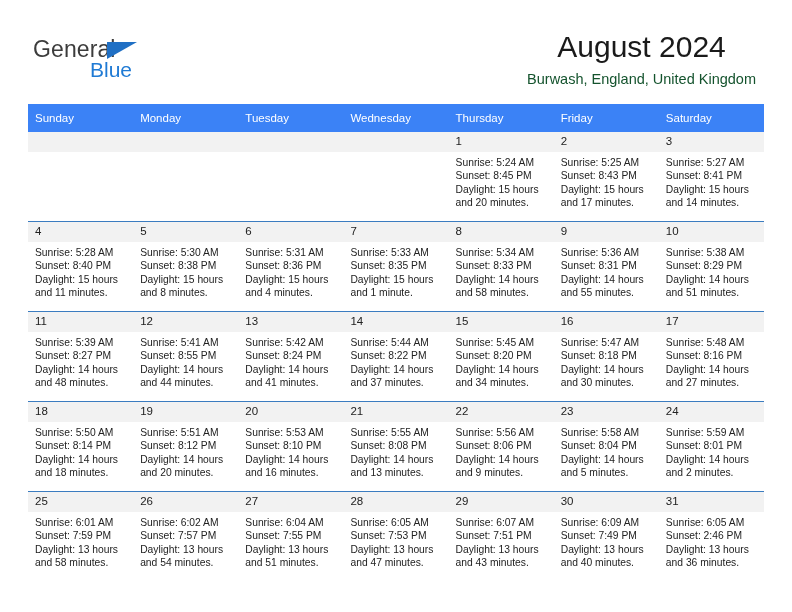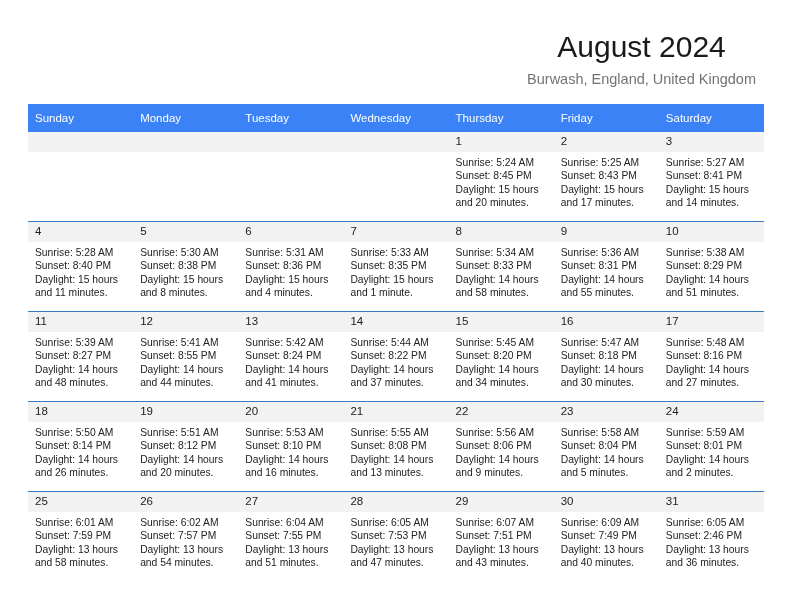--- a/index.html
+++ b/index.html
@@ -71,21 +71,21 @@
   .cal-title {
     font-size: 30px;
     color: #1a1a1a;
     font-weight: normal;
     line-height: 34px;
     white-space: nowrap;
   }
   .cal-location {
     margin-top: 7px;
     font-size: 14.5px;
-    color: #737373;
+    color: #14532d;
     line-height: 17px;
     white-space: nowrap;
   }
 
   
   .calendar {
     position: absolute;
     left: 28px;
     top: 104px;
     width: 736px;
@@ -133,20 +133,25 @@
   .details div {
     white-space: nowrap;
   }
 </style>
 </head>
 <body>
 
 <div class="page">
 
   <div class="header">
+    <div class="brand">
+      <span class="brand-general">General</span>
+      <span class="brand-flag"></span>
+      <span class="brand-blue">Blue</span>
+    </div>
     <div class="title-block">
       <div class="cal-title">August 2024</div>
       <div class="cal-location">Burwash, England, United Kingdom</div>
     </div>
   </div>
 
   <table class="calendar">
     <thead>
       <tr>
         <th>Sunday</th>
@@ -330,21 +335,21 @@
             </div>
           </td>
         </tr>
         <tr class="week">
           <td>
             <div class="daynum">18</div>
             <div class="details">
               <div>Sunrise: 5:50 AM</div>
               <div>Sunset: 8:14 PM</div>
               <div>Daylight: 14 hours</div>
-              <div>and 26 minutes.</div>
+              <div>and 18 minutes.</div>
             </div>
           </td>
           <td>
             <div class="daynum">19</div>
             <div class="details">
               <div>Sunrise: 5:51 AM</div>
               <div>Sunset: 8:12 PM</div>
               <div>Daylight: 14 hours</div>
               <div>and 20 minutes.</div>
             </div>

